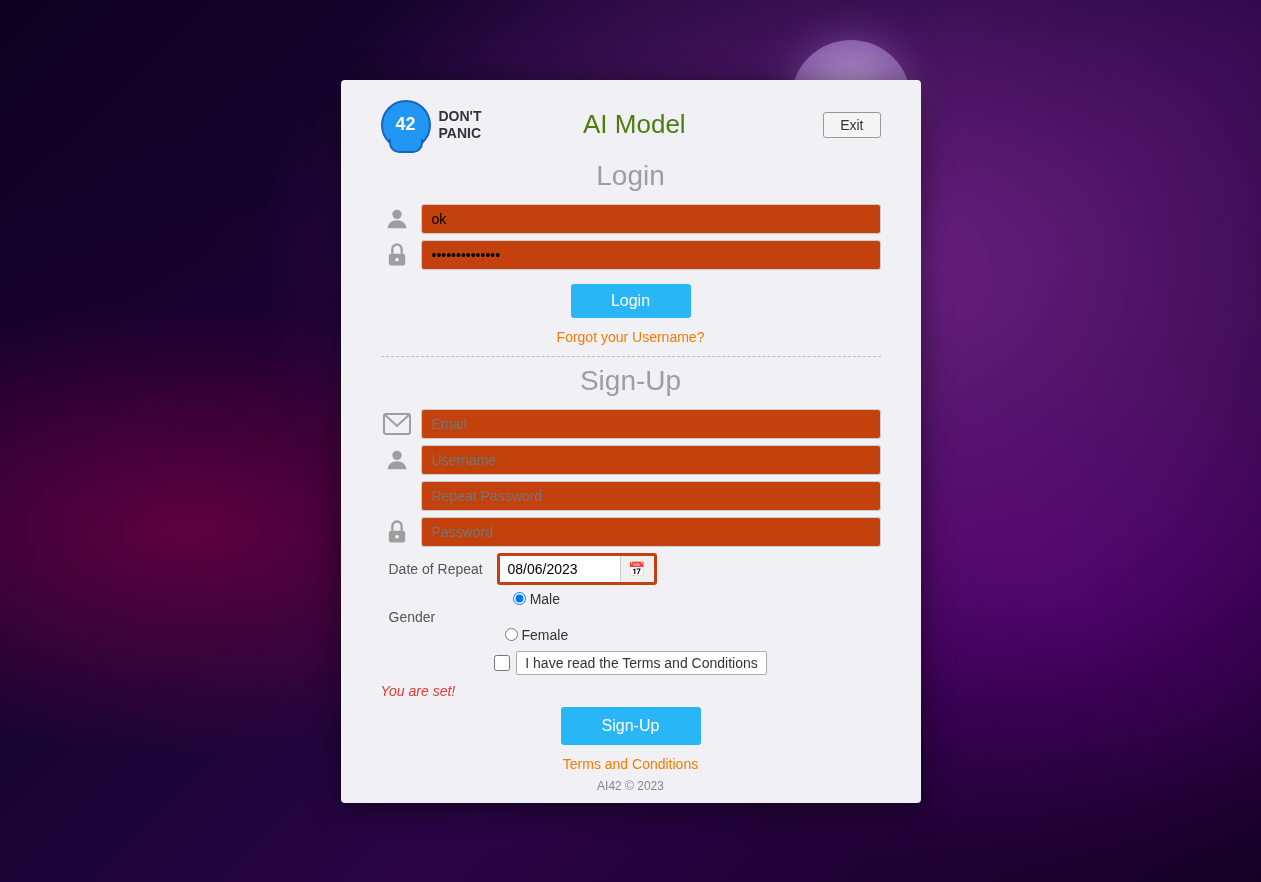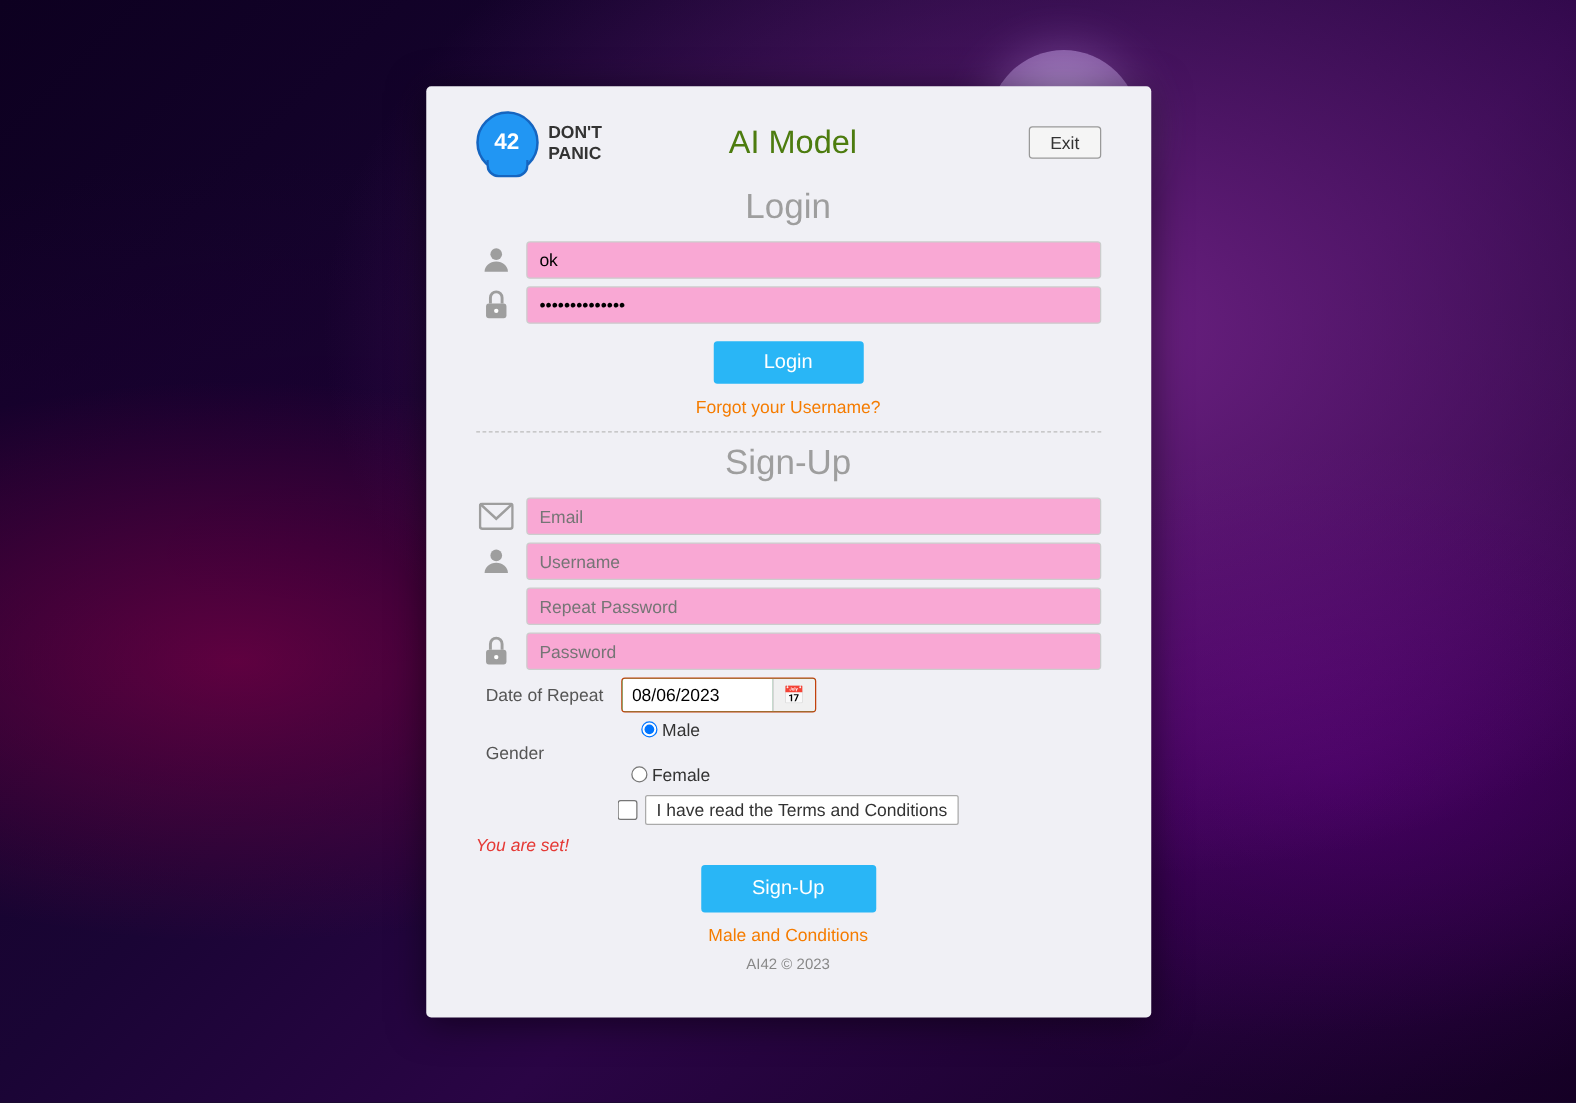--- a/index.html
+++ b/index.html
@@ -48,21 +48,21 @@
       inset: 0;
       display: flex;
       align-items: center;
       justify-content: center;
     }
 
     .modal {
       background: #f0f0f5;
       width: 580px;
       border-radius: 4px;
-      padding: 20px 40px 36px 40px;
+      padding: 20px 40px 10px 40px;
       position: relative;
       box-shadow: 0 4px 30px rgba(0,0,0,0.5);
     }
 
     .modal-header {
       display: flex;
       align-items: center;
       justify-content: space-between;
       margin-bottom: 10px;
     }
@@ -162,21 +162,21 @@
       height: 28px;
       color: #9e9e9e;
     }
 
     .form-input {
       flex: 1;
       padding: 6px 10px;
       border: 1px solid #ccc;
       border-radius: 3px;
       font-size: 14px;
-      background: #f9a8d4;
+      background: #c2410c;
       outline: none;
     }
 
     .login-btn {
       display: block;
       width: 120px;
       margin: 14px auto 10px;
       padding: 8px 0;
       background: #29b6f6;
       color: white;
@@ -215,21 +215,21 @@
 
     .date-label {
       font-size: 14px;
       color: #555;
       width: 100px;
     }
 
     .date-input-wrap {
       display: flex;
       align-items: flex-start;
-      border: 1px solid #c2410c;
+      border: 3px solid #c2410c;
       background: #22c55e;
       border-radius: 3px;
       overflow: hidden;
     }
 
     .date-input {
       padding: 5px 8px;
       border: none;
       font-size: 14px;
       outline: none;
@@ -454,19 +454,19 @@
     <div class="terms-row">
       <input type="checkbox" class="terms-checkbox" style="">
       <span class="terms-label">I have read the Terms and Conditions</span>
     </div>
 
     <div class="you-are-set">You are set!</div>
 
     <button class="signup-btn">Sign-Up</button>
 
     <div class="terms-link">
-      <a href="#">Male and Conditions</a>
+      <a href="#">Terms and Conditions</a>
     </div>
 
     <div class="footer-text">AI42 © 2023</div>
 
   </div>
 </div>
 
 </body></html>

